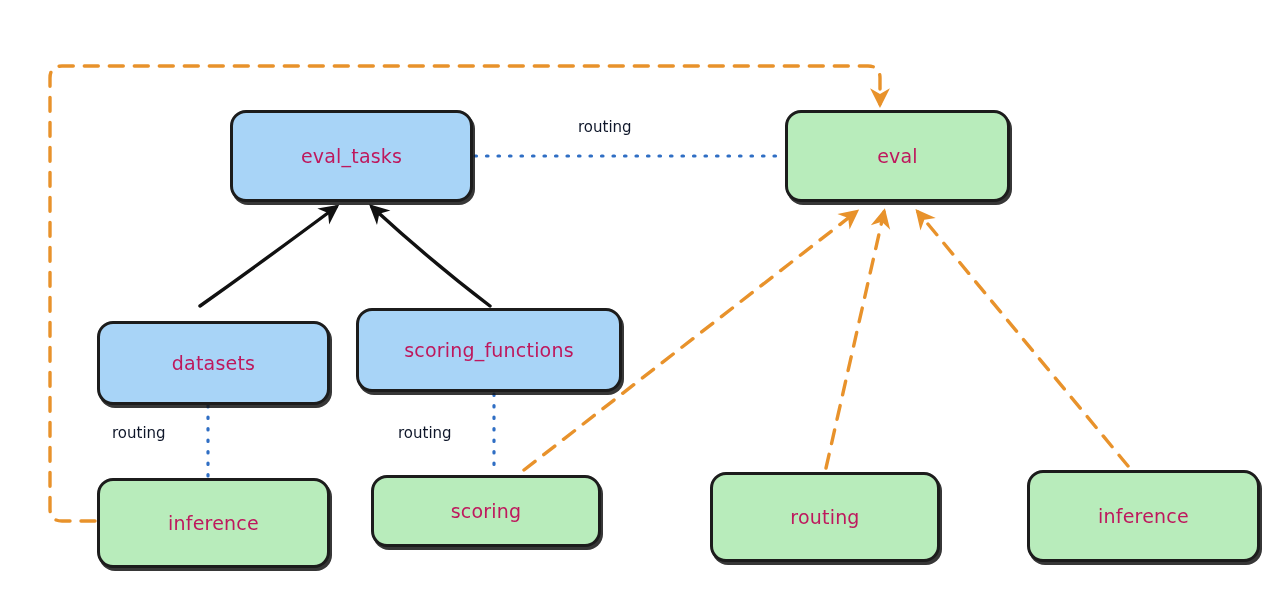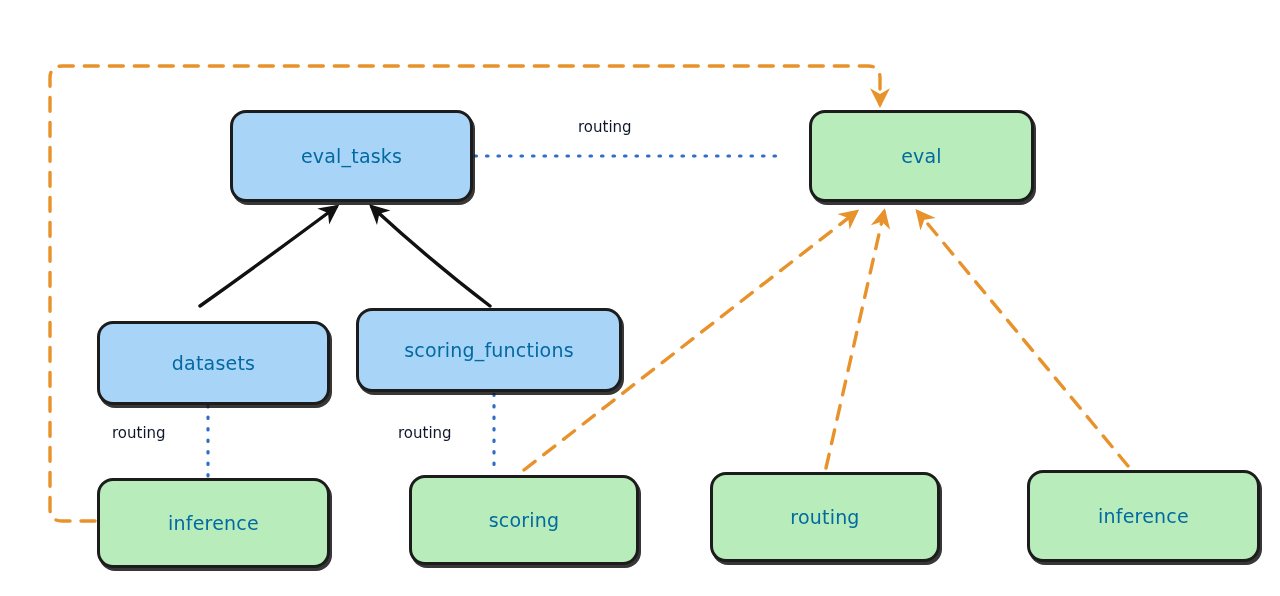--- a/index.html
+++ b/index.html
@@ -31,21 +31,21 @@
     position: absolute;
     box-sizing: border-box;
     display: flex;
     align-items: center;
     justify-content: center;
     border: 3px solid #1c1c1c;
     border-radius: 16px;
     font-family: "DejaVu Sans", sans-serif;
     font-size: 19px;
     letter-spacing: 0.2px;
-    color: #0369a1;
+    color: #be185d;
     text-align: center;
     box-shadow: 2px 3px 0 rgba(20,20,20,0.85);
     z-index: 5;
   }
   .node.blue { background: #a8d4f7; }
   .node.green { background: #b8ecbb; }
   .edge-label {
     position: absolute;
     font-family: "DejaVu Sans", sans-serif;
     font-size: 15px;
@@ -85,37 +85,37 @@
 
     <path d="M826 468 L884 212" fill="none" stroke="#e8922b" stroke-width="3.4" stroke-linecap="round" stroke-dasharray="14 11" marker-end="url(#arrow-orange)"></path>
 
     <path d="M1128 466 L918 212" fill="none" stroke="#e8922b" stroke-width="3.4" stroke-linecap="round" stroke-dasharray="14 11" marker-end="url(#arrow-orange)"></path>
   </svg>
 
   <div class="node blue" style="left:230px; top:110px; width:243px; height:92px;">
     <span>eval_tasks</span>
   </div>
 
-  <div class="node green" style="left:785px; top:110px; width:225px; height:92px;margin-left:24px;">
+  <div class="node green" style="left:785px; top:110px; width:225px; height:92px;">
     <span>eval</span>
   </div>
 
   <div class="node blue" style="left:97px; top:321px; width:233px; height:84px;">
     <span>datasets</span>
   </div>
 
   <div class="node blue" style="left:356px; top:308px; width:266px; height:84px;">
     <span>scoring_functions</span>
   </div>
 
   <div class="node green" style="left:97px; top:478px; width:233px; height:90px;">
     <span>inference</span>
   </div>
 
-  <div class="node green" style="left:409px; top:475px; width:230px; height:90px;">
+  <div class="node green" style="left:371px; top:475px; width:230px; height:72px;">
     <span>scoring</span>
   </div>
 
   <div class="node green" style="left:710px; top:472px; width:230px; height:90px;">
     <span>routing</span>
   </div>
 
   <div class="node green" style="left:1027px; top:470px; width:233px; height:92px;">
     <span>inference</span>
   </div>

